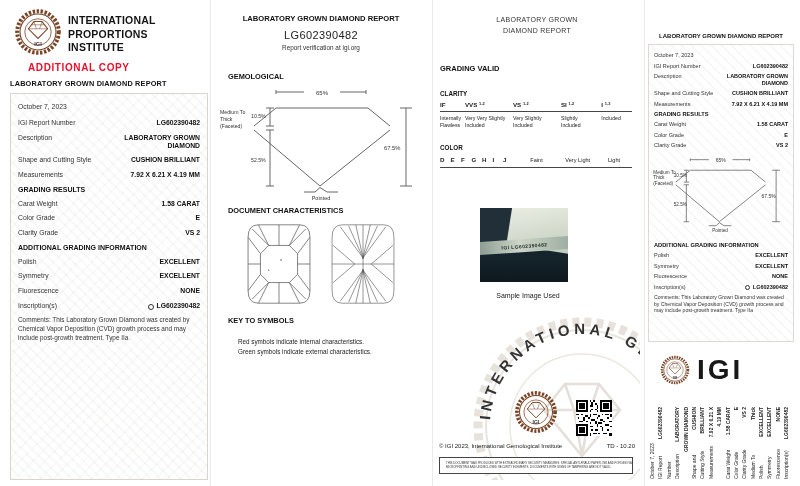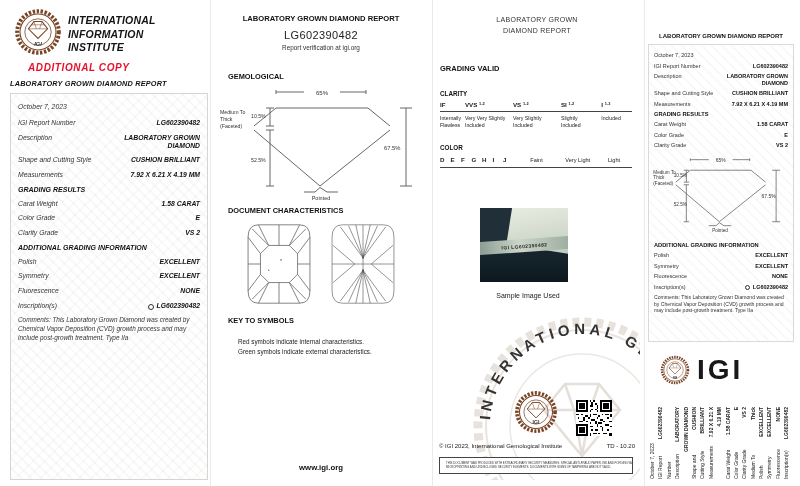--- a/index.html
+++ b/index.html
@@ -1,20 +1,20 @@
 <!DOCTYPE html>
 <html><head>
 <meta charset="utf-8">
 <style>
   * { margin:0; padding:0; box-sizing:border-box; }
   html,body { width:800px; height:486px; background:#f6f5f3; font-family:"Liberation Sans", sans-serif; color:#222; overflow:hidden; }
   .sheet { position:absolute; left:0; top:0; width:800px; height:486px; background:#ffffff; }
   .fold { position:absolute; top:0; bottom:0; width:1px; background:#eceae6; }
   .panel { position:absolute; top:6px; height:474px; }
-  .p1 { left:10px;  width:198px;font-style:italic; }
+  .p1 { left:10px;  width:198px; }
   .p2 { left:212px; width:218px; }
   .p3 { left:434px; width:206px; overflow:hidden; }
   .p4 { left:646px; width:150px; }
 
   
   .seal { position:absolute; }
   .brand-name { position:absolute; left:58px; top:8px; font-size:10.5px; font-weight:700; line-height:1.3; color:#141414; letter-spacing:.2px; }
   .ecopy { position:absolute; left:18px; top:56px; font-size:10px; font-weight:800; color:#e8112d; letter-spacing:.6px; }
   .p1-head { position:absolute; left:0; top:73px; font-size:7.3px; font-weight:800; color:#111; letter-spacing:.2px; }
   .databox { position:absolute; left:0; top:87px; width:198px; height:387px; border:1px solid #d8d4cf;
@@ -102,21 +102,21 @@
     <svg class="seal" style="left:4px;top:2px" width="48" height="48" viewBox="0 0 60 60">
       <circle cx="30" cy="30" r="26" fill="none" stroke="#7a4526" stroke-width="5" stroke-dasharray="3 2"></circle>
       <circle cx="30" cy="30" r="22.5" fill="none" stroke="#7a4526" stroke-width="1.4"></circle>
       <circle cx="30" cy="30" r="16.5" fill="none" stroke="#7a4526" stroke-width="1"></circle>
       <path d="M18,26 L25,17 L35,17 L42,26 L30,38 Z" fill="none" stroke="#7a4526" stroke-width="1.3"></path>
       <path d="M18,26 H42 M25,17 L28,26 M35,17 L32,26 M22,21 L38,21" stroke="#7a4526" stroke-width=".7" fill="none"></path>
       <text x="30" y="47" text-anchor="middle" font-size="7" font-weight="bold" fill="#7a4526">IGI</text>
     </svg>
     <div class="brand-name">
       <div>INTERNATIONAL</div>
-      <div>INFORMATION</div>
+      <div>PROPORTIONS</div>
       <div>INSTITUTE</div>
     </div>
     <div class="ecopy">ADDITIONAL COPY</div>
     <div class="p1-head">LABORATORY GROWN DIAMOND REPORT</div>
 
     <div class="databox">
       <div class="date">October 7, 2023</div>
       <div class="row">
         <span class="lbl">IGI Report Number</span>
         <span class="val">LG602390482</span>
@@ -221,21 +221,20 @@
         <circle cx="32" cy="34" r="1" fill="#555"></circle>
         <circle cx="32" cy="46" r="1" fill="#555"></circle>
       </svg>
     </div>
 
     <div class="p2-sect" style="left:16px;top:310px">KEY TO SYMBOLS</div>
     <div class="keyline">
       <div>Red symbols indicate internal characteristics.</div>
       <div>Green symbols indicate external characteristics.</div>
     </div>
-    <div class="website">www.igi.org</div>
   </div>
 
   <div class="panel p3">
     <div class="p3-title">
       <div>LABORATORY GROWN</div>
       <div>DIAMOND REPORT</div>
     </div>
     <div class="p3-sect" style="top:58px">GRADING VALID</div>
     <div class="p3-sub" style="top:84px">CLARITY</div>
 

